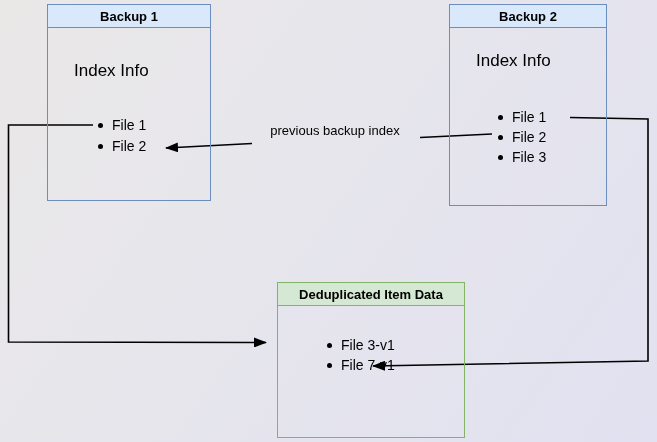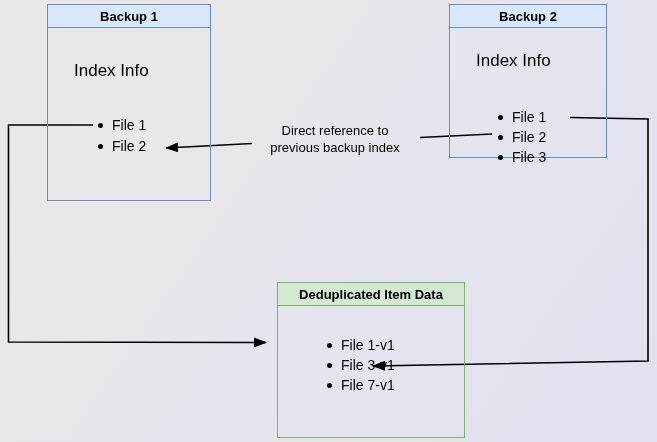--- a/index.html
+++ b/index.html
@@ -117,21 +117,21 @@
         <span class="bullet"></span>
         <span>File 1</span>
       </li>
       <li>
         <span class="bullet"></span>
         <span>File 2</span>
       </li>
     </ul>
   </div>
 
-  <div class="box blue" style="left:449px; top:4px; width:158px; height:154px;">
+  <div class="box blue" style="left:449px; top:4px; width:158px; height:202px;">
     <div class="box-header">
       <span>Backup 2</span>
     </div>
     <div class="box-sublabel" style="left:26px; top:46px;">Index Info</div>
     <ul class="file-list" style="left:48px; top:102px; line-height:20px;">
       <li>
         <span class="bullet"></span>
         <span>File 1</span>
       </li>
       <li>
@@ -145,31 +145,26 @@
     </ul>
   </div>
 
   <div class="box green" style="left:229px; top:282px; width:188px; height:156px;margin-left:48px;">
     <div class="box-header">
       <span>Deduplicated Item Data</span>
     </div>
     <ul class="file-list" style="left:49px; top:52px; line-height:20px;">
       <li>
         <span class="bullet"></span>
-        <span>File 1-v1</span>
-      </li>
-      <li>
-        <span class="bullet"></span>
         <span>File 3-v1</span>
       </li>
       <li>
         <span class="bullet"></span>
         <span>File 7-v1</span>
       </li>
     </ul>
   </div>
 
   <div class="annotation">
-    <div>Direct reference to</div>
     <div>previous backup index</div>
   </div>
 
 </div>
 
 </body></html>

